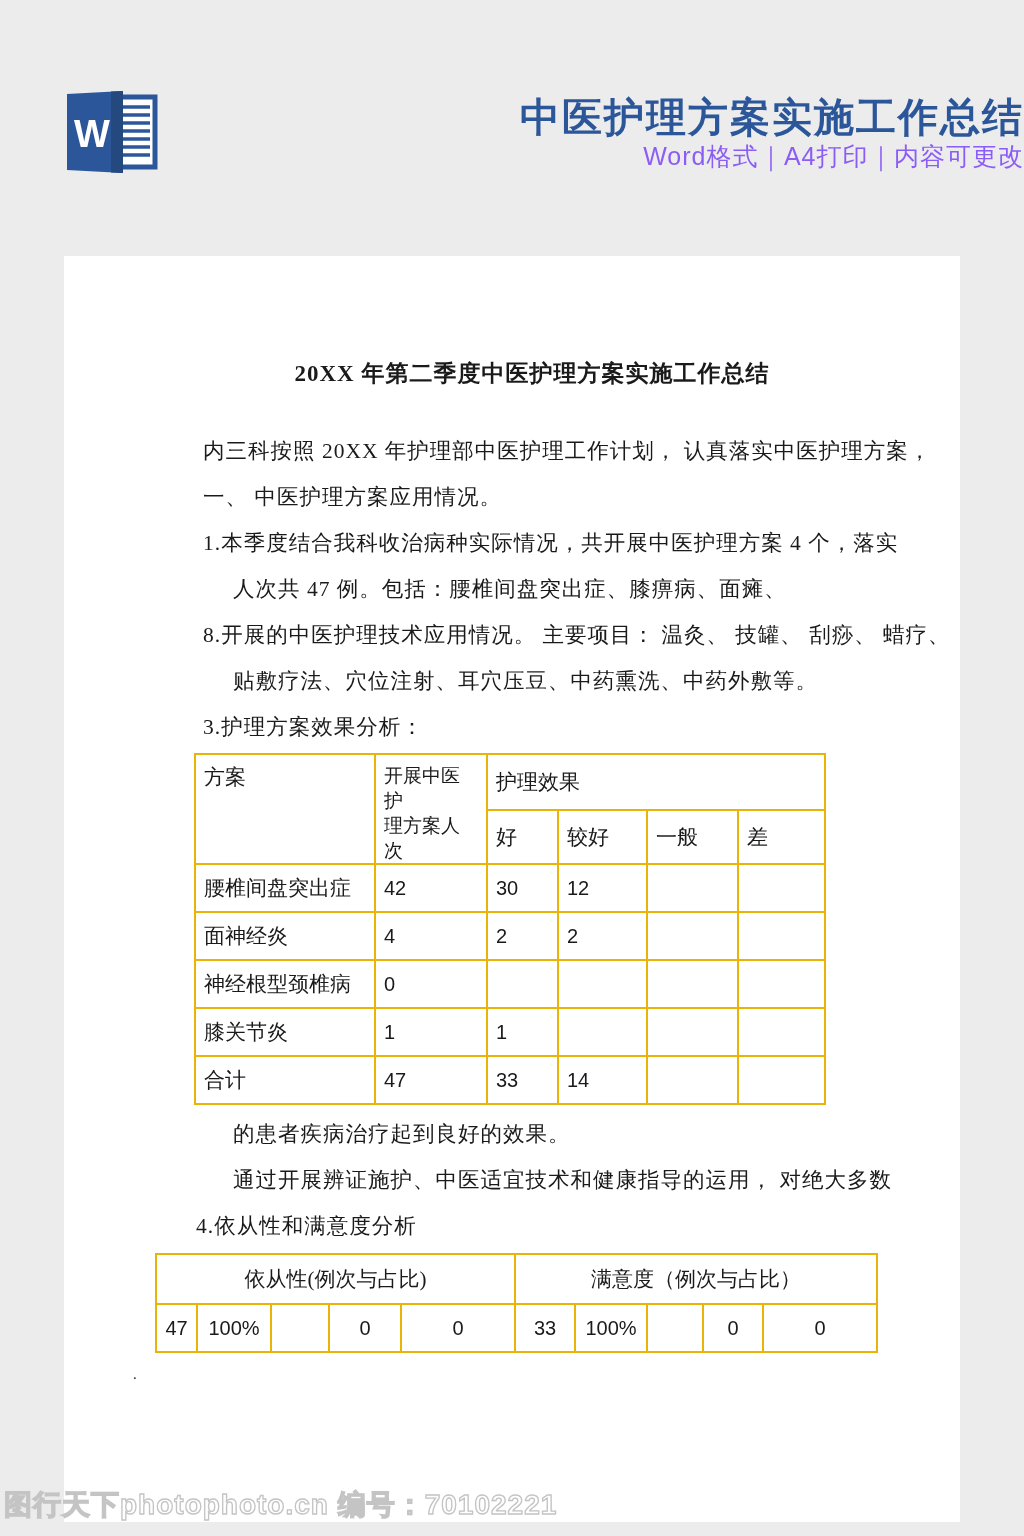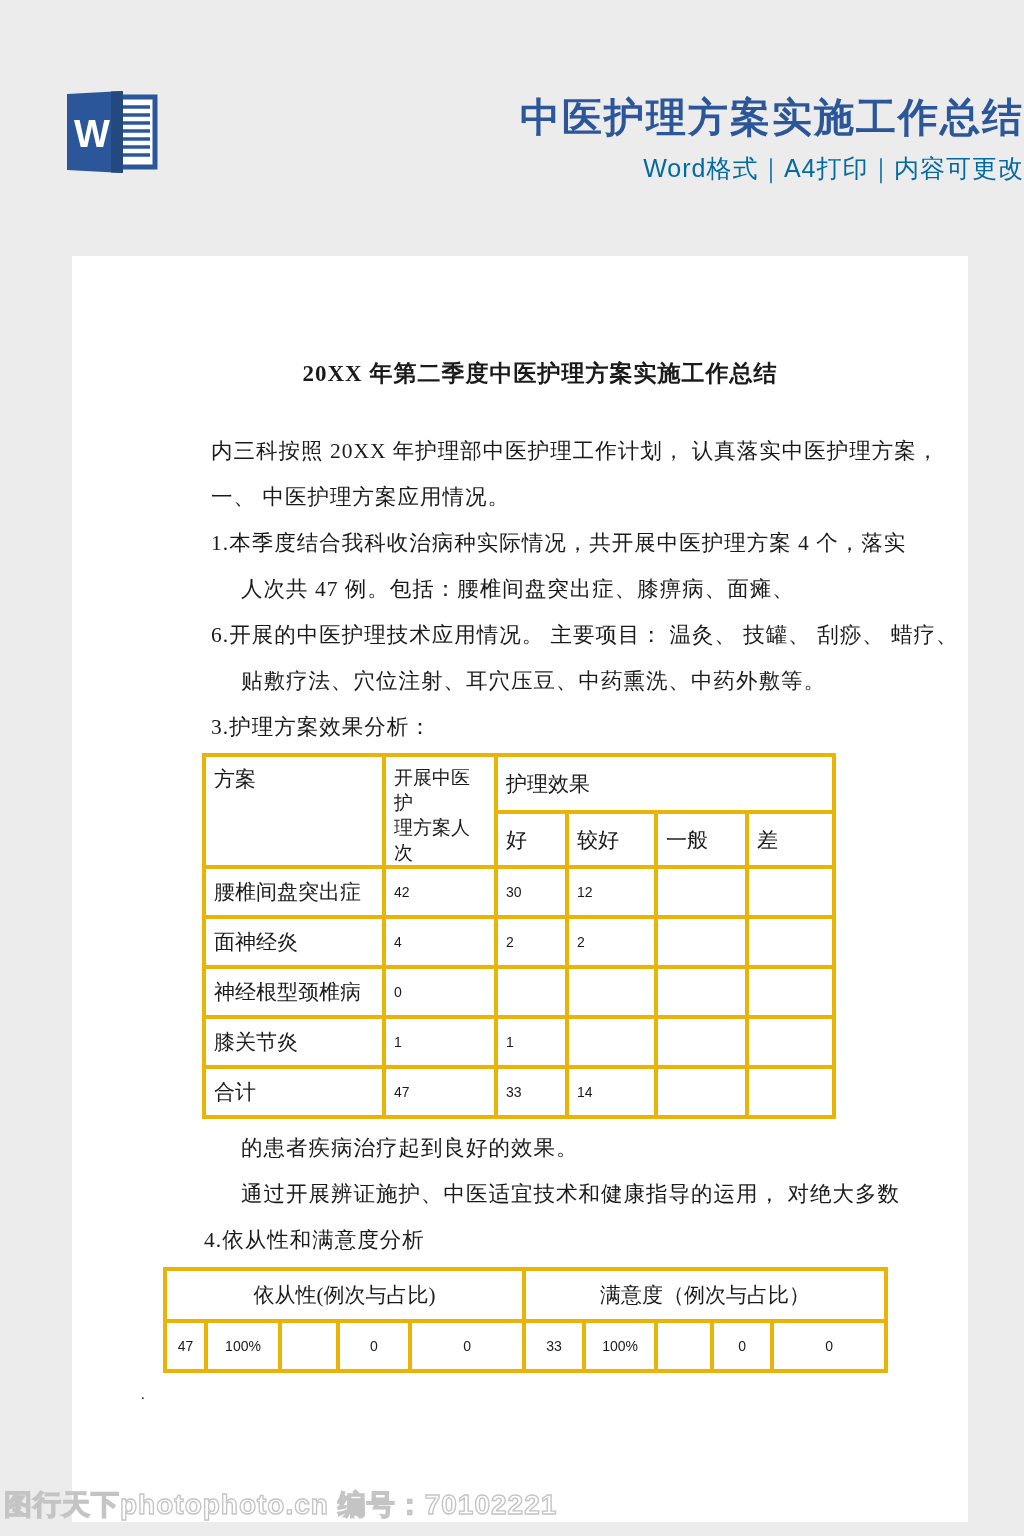--- a/index.html
+++ b/index.html
@@ -15,46 +15,46 @@
   
   .hdr-icon { position:absolute; left:62px; top:88px; width:100px; height:88px; }
   .hdr-text { position:absolute; left:96px; right:0; top:93px; text-align:right; }
   .hdr-title {
     font-family:"Liberation Sans", sans-serif;
     font-weight:bold; font-size:40px; line-height:48px;
     color:#2b579a; letter-spacing:2px;
   }
   .hdr-sub {
     font-family:"Liberation Sans", sans-serif;
-    font-size:25px; line-height:30px; color:#0369a1;
-    margin-top:12px; letter-spacing:1px;
+    font-size:25px; line-height:30px; color:#8b5cf6;
+    letter-spacing:1px;
   }
 
   
   .page {
-    position:absolute; left:72px; top:256px;
+    position:absolute; left:64px; top:256px;
     width:896px; height:1266px; background:#ffffff;
   }
   .content { padding:104px 56px 0 96px; font-size:21.5px; }
 
   .doc-title {
     text-align:center; font-weight:bold; font-size:23px;
     line-height:28px; margin:0 0 40px 0; letter-spacing:1px;
   }
 
   .line { line-height:46px; white-space:nowrap; letter-spacing:1px; }
   .ind-0  { padding-left:0; }
   .ind-17 { padding-left:36px; }
   .ind-2  { padding-left:43px; }
   .ind-35 { padding-left:73px; }
 
   
   table { border-collapse:collapse; table-layout:fixed; }
-  td { border:4px solid #eab308; padding:0 8px; overflow:hidden;margin-top:48px; }
-  .num { font-family:"Liberation Sans", sans-serif; font-size:14px; }
+  td { border:2px solid #eab308; padding:0 8px; overflow:hidden;margin-top:48px; }
+  .num { font-family:"Liberation Sans", sans-serif; font-size:20px; }
 
   .t1 { margin:3px 0 0 34px; width:630px; font-size:21px; }
   .t1 td { height:46px; }
   .t1 .h1 td { height:48px; }
   .t1 .top { vertical-align:top; padding-top:8px; }
   .t1 .small { font-size:19px; line-height:25px; }
   .t1 .center { text-align:left; }
 
   .after-t1 { margin-top:6px; }
 
@@ -103,21 +103,21 @@
 
 <div class="page">
   <div class="content">
 
     <div class="doc-title">20XX 年第二季度中医护理方案实施工作总结</div>
 
     <div class="line ind-2">内三科按照 20XX 年护理部中医护理工作计划， 认真落实中医护理方案，</div>
     <div class="line ind-2">一、 中医护理方案应用情况。</div>
     <div class="line ind-2">1.本季度结合我科收治病种实际情况，共开展中医护理方案 4 个，落实</div>
     <div class="line ind-35">人次共 47 例。包括：腰椎间盘突出症、膝痹病、面瘫、</div>
-    <div class="line ind-2">6.开展的中医护理技术应用情况。 主要项目： 温灸、 技罐、 刮痧、 蜡疗、</div>
+    <div class="line ind-2">8.开展的中医护理技术应用情况。 主要项目： 温灸、 技罐、 刮痧、 蜡疗、</div>
     <div class="line ind-35">贴敷疗法、穴位注射、耳穴压豆、中药熏洗、中药外敷等。</div>
     <div class="line ind-2">3.护理方案效果分析：</div>
 
     <table class="t1">
       <colgroup>
         <col style="width:180px">
           <col style="width:112px">
           <col style="width:71px">
         <col style="width:89px">
           <col style="width:91px">

